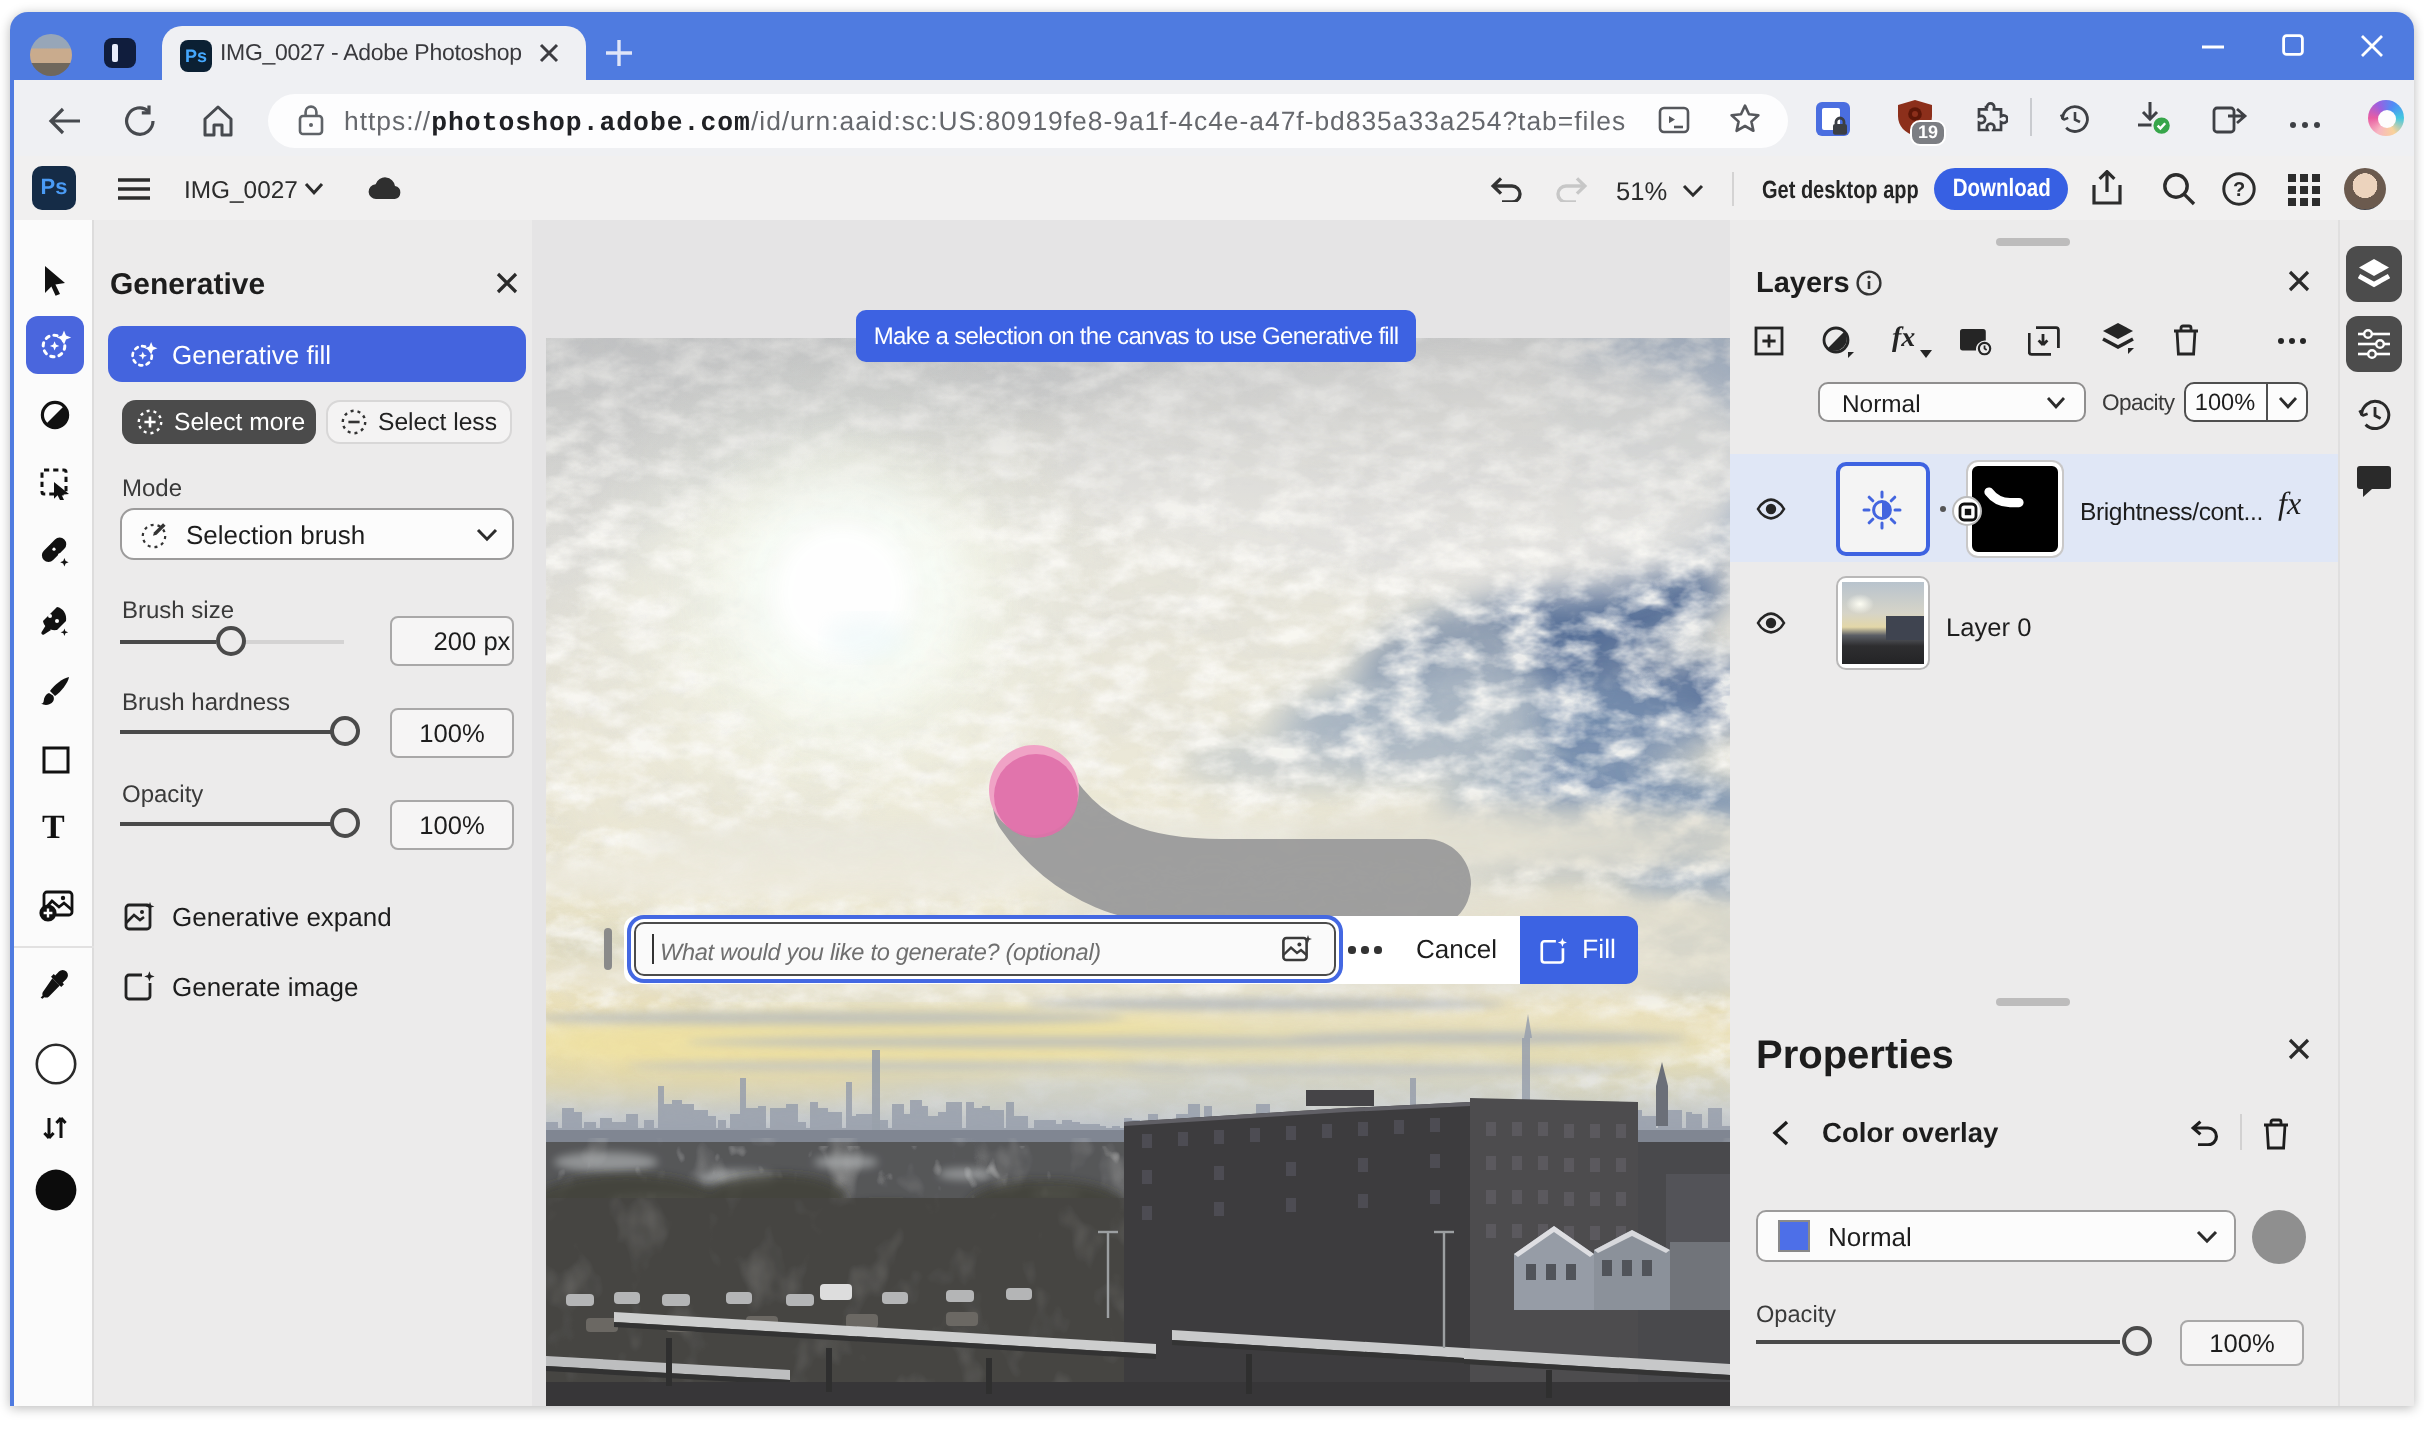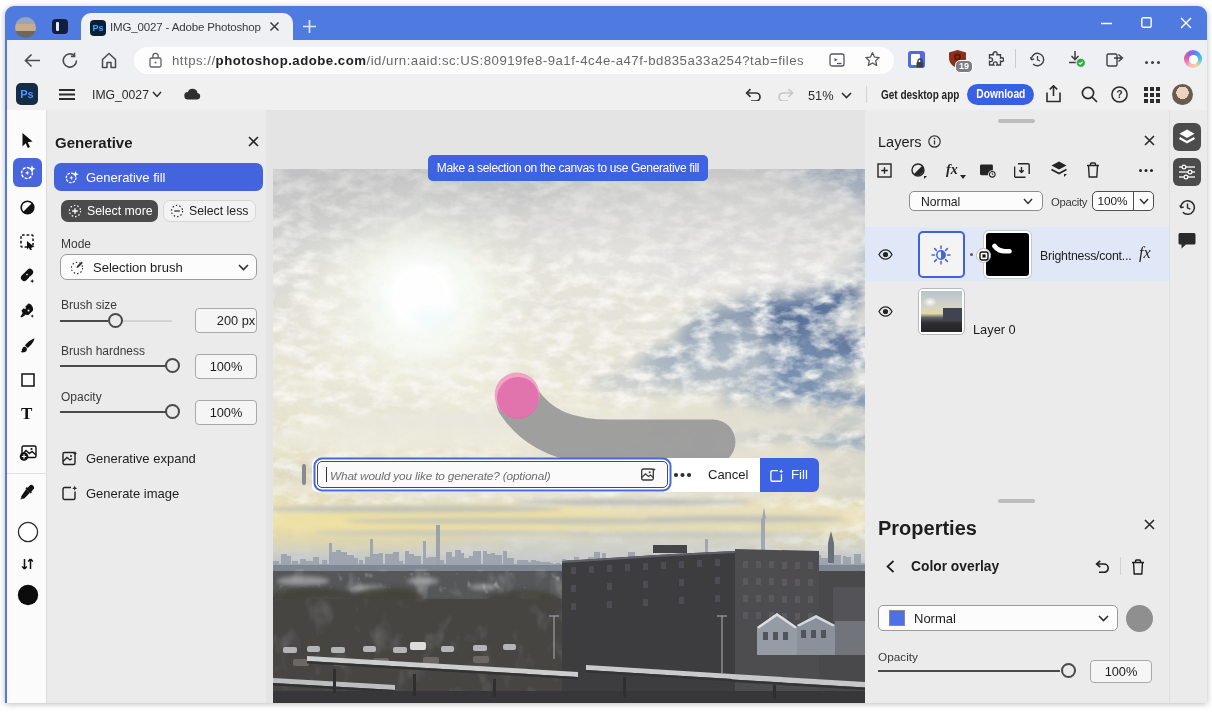--- a/index.html
+++ b/index.html
@@ -57,21 +57,21 @@
   <svg class="ic" style="left:101px;top:52px;" width="16" height="17" viewBox="0 0 16 17">
       <path d="M1.5 7.5 L8 1.5 L14.5 7.5 V15.5 H10 V10.5 H6 V15.5 H1.5 Z" stroke="#474a4f" stroke-width="1.5" fill="none" stroke-linejoin="round"></path>
     </svg>
 
   <div class="a" style="left:134px;top:47px;width:760px;height:27px;background:#FDFDFE;border-radius:13.5px;"></div>
   <svg class="ic" style="left:149px;top:52px;" width="13" height="16" viewBox="0 0 13 16">
       <rect x="1" y="6" width="11" height="9" rx="1.5" fill="none" stroke="#5f6368" stroke-width="1.3"></rect>
       <path d="M3.8 6 V4 a2.7 2.7 0 0 1 5.4 0 V6" fill="none" stroke="#5f6368" stroke-width="1.3"></path>
       <circle cx="6.5" cy="10.5" r="1" fill="#5f6368"></circle>
     </svg>
-  <div class="a" style="left:172px;top:53px;font-size:13.2px;color:#66686d;white-space:nowrap;letter-spacing:0.5px;">https://<span style="color:#202125;font-weight:bold;">photoshop.adobe.com</span>/id/urn:aaid:sc:US:80919fe8-9a1f-4c4e-a47f-bd835a33a254?tab=files</div>
+  <div class="a" style="left:172px;top:53px;font-size:13.2px;color:#66686d;white-space:nowrap;letter-spacing:0.5px;">https://<span style="color:#202125;font-weight:bold;font-family:Liberation Mono, monospace;">photoshop.adobe.com</span>/id/urn:aaid:sc:US:80919fe8-9a1f-4c4e-a47f-bd835a33a254?tab=files</div>
 
   <svg class="ic" style="left:829px;top:53px;" width="16" height="14" viewBox="0 0 16 14">
       <rect x="1" y="1" width="14" height="12" rx="2" fill="none" stroke="#55575c" stroke-width="1.3"></rect>
       <path d="M8 10.5 h4.5" stroke="#55575c" stroke-width="1.3"></path>
       <path d="M5.5 5 l3 1.8 -3 1.8z" fill="#55575c"></path>
     </svg>
   <svg class="ic" style="left:864px;top:51px;" width="17" height="17" viewBox="0 0 17 17">
       <path d="M8.5 1.8 l2 4.3 4.7.5 -3.5 3.2 1 4.6 -4.2-2.4 -4.2 2.4 1-4.6 -3.5-3.2 4.7-.5z" fill="none" stroke="#55575c" stroke-width="1.3" stroke-linejoin="round"></path>
     </svg>
 
@@ -602,21 +602,21 @@
     </svg>
   <div class="a" style="left:86px;top:451px;font-size:13px;color:#1d1d1d;">Generative expand</div>
   <svg class="ic" style="left:62px;top:485px;" width="17" height="16" viewBox="0 0 17 16">
       <path d="M13 6.5 V13 a1.5 1.5 0 0 1 -1.5 1.5 H2.5 A1.5 1.5 0 0 1 1 13 V4 A1.5 1.5 0 0 1 2.5 2.5 H9" fill="none" stroke="#222" stroke-width="1.4"></path>
       <path d="M12.7 0.6 l.7 1.9 1.9.7 -1.9.7 -.7 1.9 -.7-1.9 -1.9-.7 1.9-.7z" fill="#222"></path>
     </svg>
   <div class="a" style="left:86px;top:486px;font-size:13px;color:#1d1d1d;">Generate image</div>
 
   <div class="a" id="layers" style="left:865px;top:110px;width:304px;height:593px;background:#ECEBEB;"></div>
   <div class="a" style="left:998px;top:119px;width:37px;height:4px;border-radius:2px;background:#BDBCBC;"></div>
-  <div class="a" style="left:878px;top:134px;font-size:14.5px;font-weight:normal;color:#1d1d1d;">Layers</div>
+  <div class="a" style="left:878px;top:134px;font-size:14.5px;font-weight:bold;color:#1d1d1d;">Layers</div>
   <svg class="ic" style="left:928px;top:135px;" width="13" height="13" viewBox="0 0 13 13">
       <circle cx="6.5" cy="6.5" r="5.7" fill="none" stroke="#333" stroke-width="1.2"></circle>
       <path d="M6.5 5.5 V9.5" stroke="#333" stroke-width="1.3"></path>
       <circle cx="6.5" cy="3.6" r="0.8" fill="#333"></circle>
     </svg>
   <svg class="ic" style="left:1144px;top:135px;" width="11" height="11" viewBox="0 0 11 11">
       <path d="M1 1 L10 10 M10 1 L1 10" stroke="#2a2a2a" stroke-width="1.6"></path>
     </svg>
 
   <svg class="ic" style="left:877px;top:163px;" width="15" height="15" viewBox="0 0 15 15">
@@ -699,21 +699,21 @@
   <svg class="ic" style="left:878px;top:306px;" width="15" height="11" viewBox="0 0 15 11">
       <path d="M1 5.5 C3 1.8 6 0.8 7.5 0.8 C9 0.8 12 1.8 14 5.5 C12 9.2 9 10.2 7.5 10.2 C6 10.2 3 9.2 1 5.5 Z" fill="none" stroke="#252525" stroke-width="1.3"></path>
       <circle cx="7.5" cy="5.5" r="2.6" fill="#252525"></circle>
     </svg>
   <div class="a" style="left:918px;top:288px;width:47px;height:47px;background:#fff;border:1px solid #b9b8b8;border-radius:5px;overflow:hidden;">
     <div class="a" style="left:2px;top:2px;width:41px;height:41px;background:linear-gradient(180deg,#b8c3cd 0%,#d6d4c8 38%,#e3d7a8 55%,#5c5f66 65%,#2e2e30 78%,#242426 100%);">
       <div class="a" style="left:2px;top:6px;width:14px;height:10px;background:radial-gradient(closest-side,#fdfdf3,rgba(250,250,240,0));"></div>
       <div class="a" style="left:22px;top:17px;width:19px;height:12px;background:#3f4450;"></div>
     </div>
   </div>
-  <div class="a" style="left:973px;top:306px;font-size:12.8px;color:#1d1d1d;margin-top:16px;">Layer 0</div>
+  <div class="a" style="left:973px;top:306px;font-size:12.8px;color:#1d1d1d;">Layer 0</div>
 
   <div class="a" style="left:998px;top:499px;width:37px;height:4px;border-radius:2px;background:#BDBCBC;"></div>
   <div class="a" style="left:865px;top:503px;width:304px;height:200px;background:#ECEBEB;"></div>
   <div class="a" style="left:878px;top:517px;font-size:20px;font-weight:bold;color:#1d1d1d;">Properties</div>
   <svg class="ic" style="left:1144px;top:519px;" width="11" height="11" viewBox="0 0 11 11">
       <path d="M1 1 L10 10 M10 1 L1 10" stroke="#2a2a2a" stroke-width="1.6"></path>
     </svg>
   <svg class="ic" style="left:886px;top:560px;" width="9" height="13" viewBox="0 0 9 13">
       <path d="M7.5 1 L1.5 6.5 L7.5 12" stroke="#1d1d1d" stroke-width="1.7" fill="none"></path>
     </svg>

